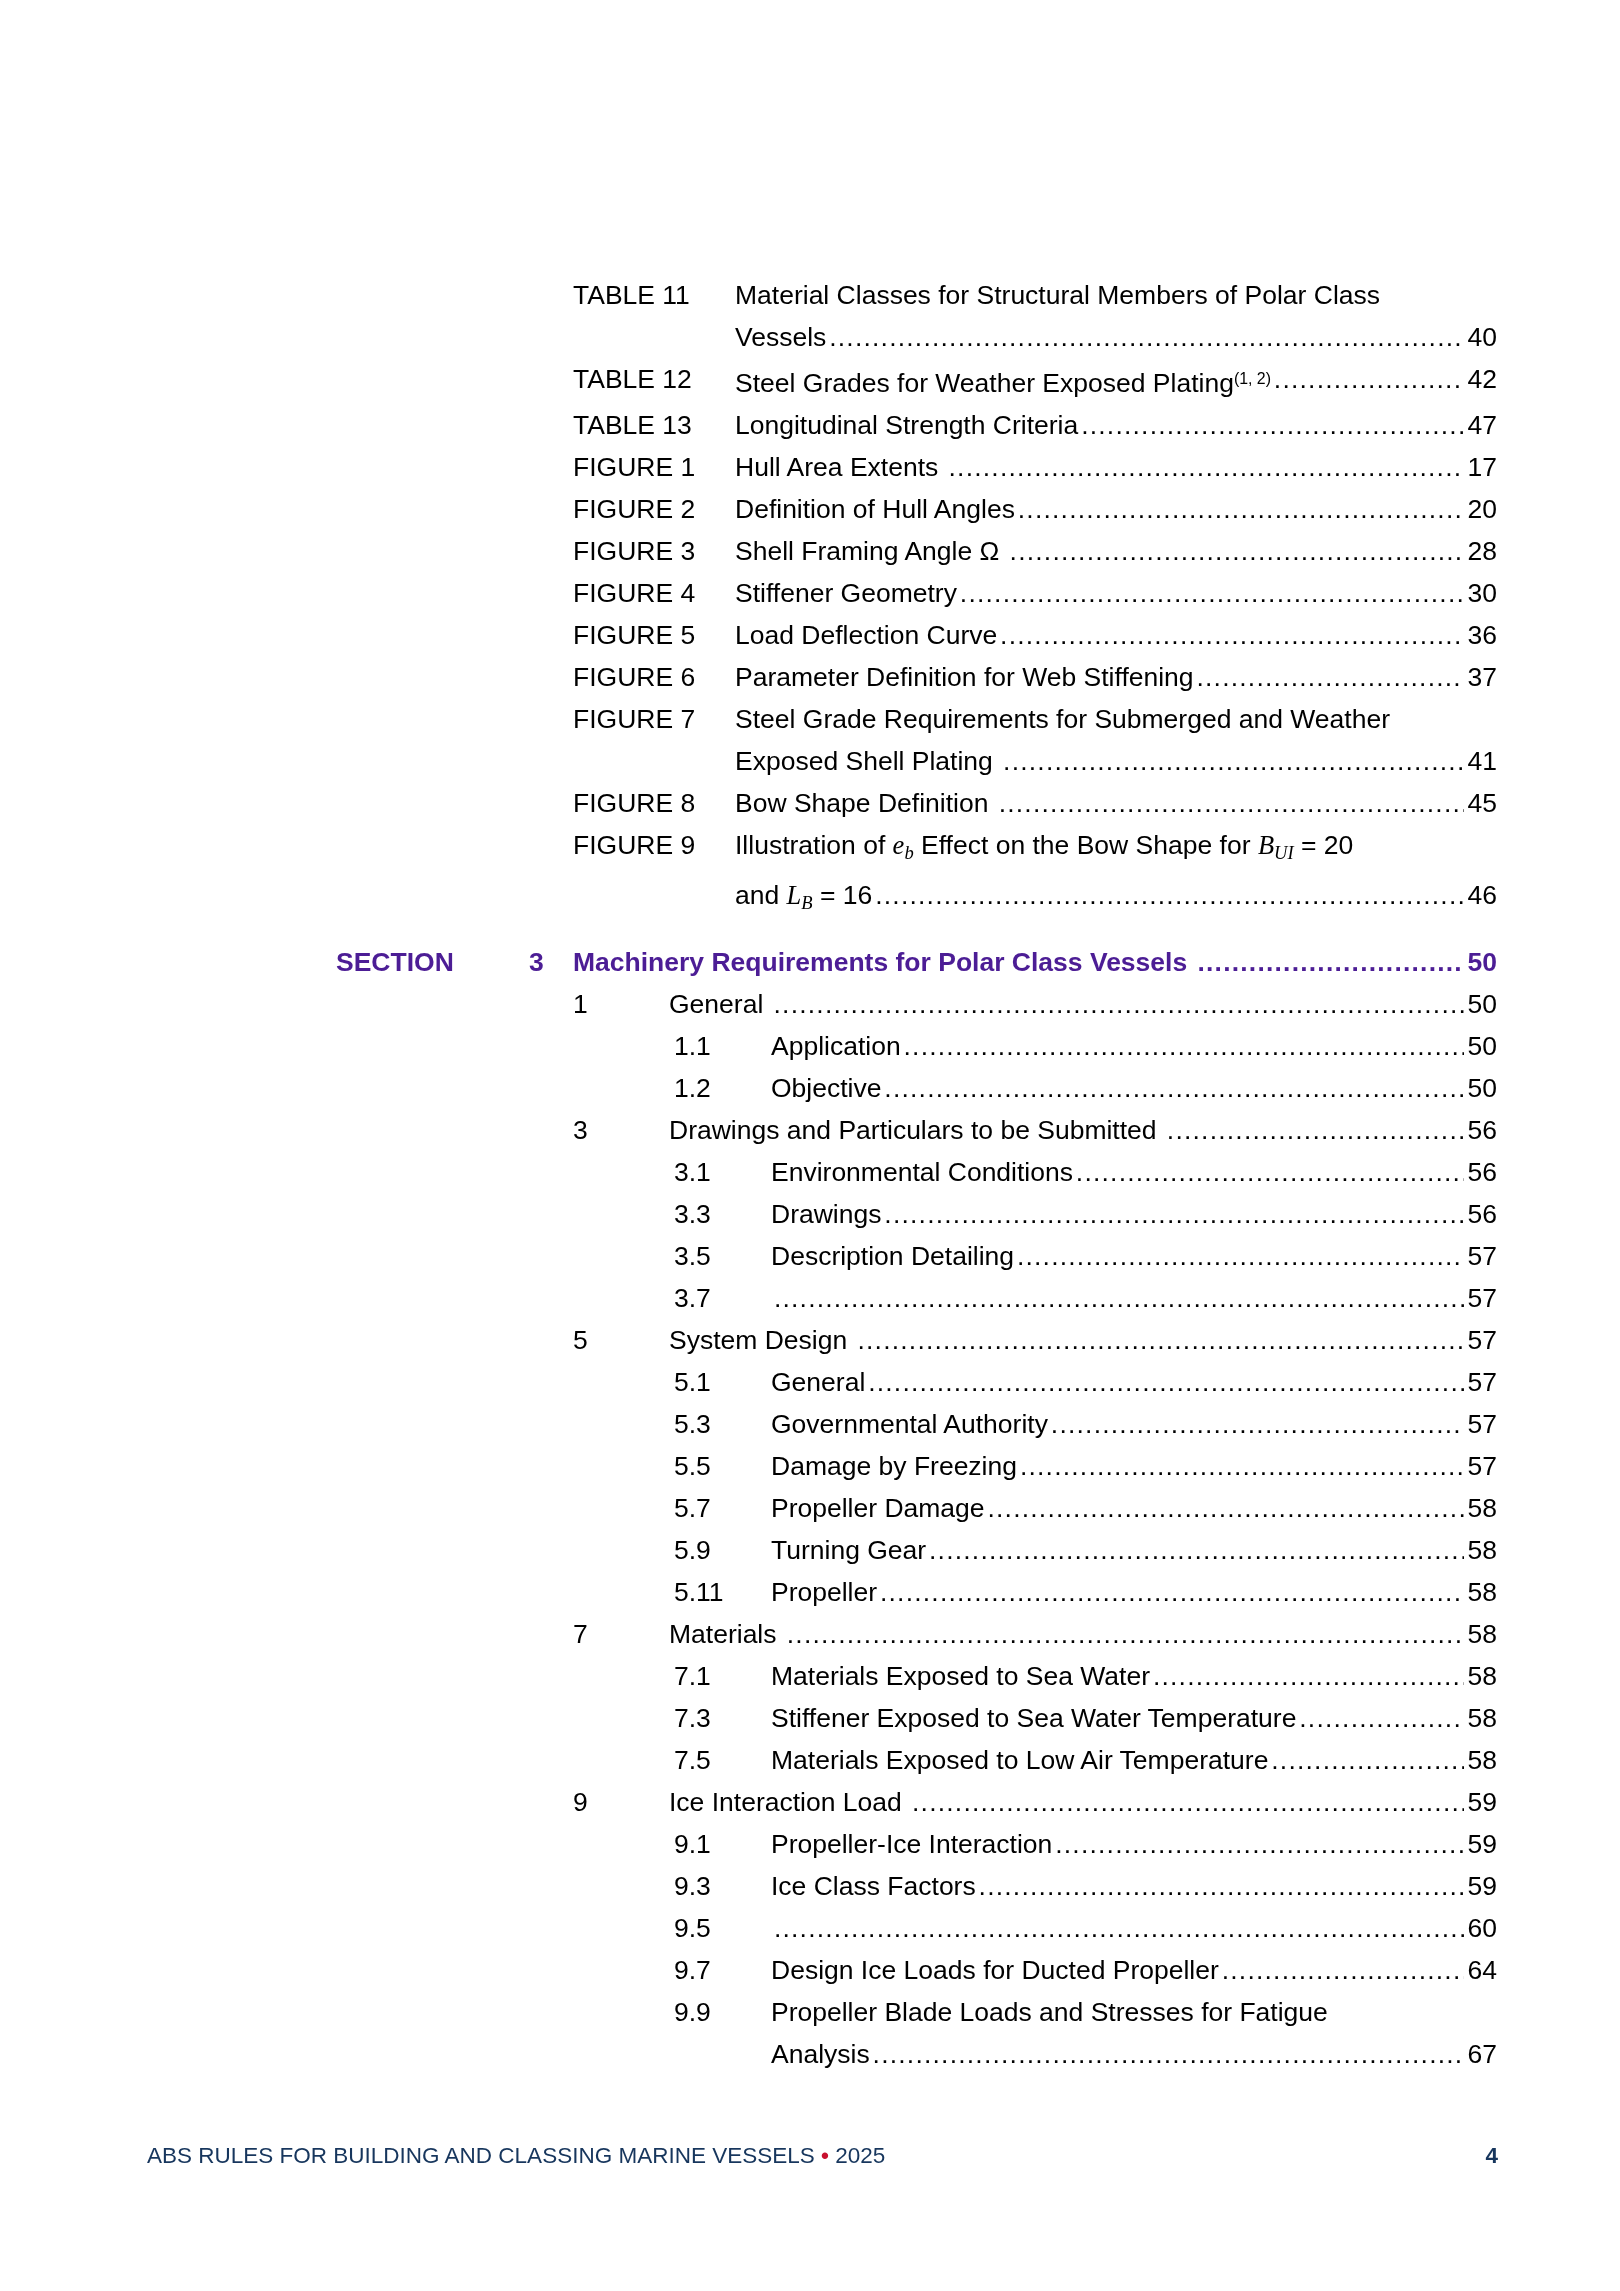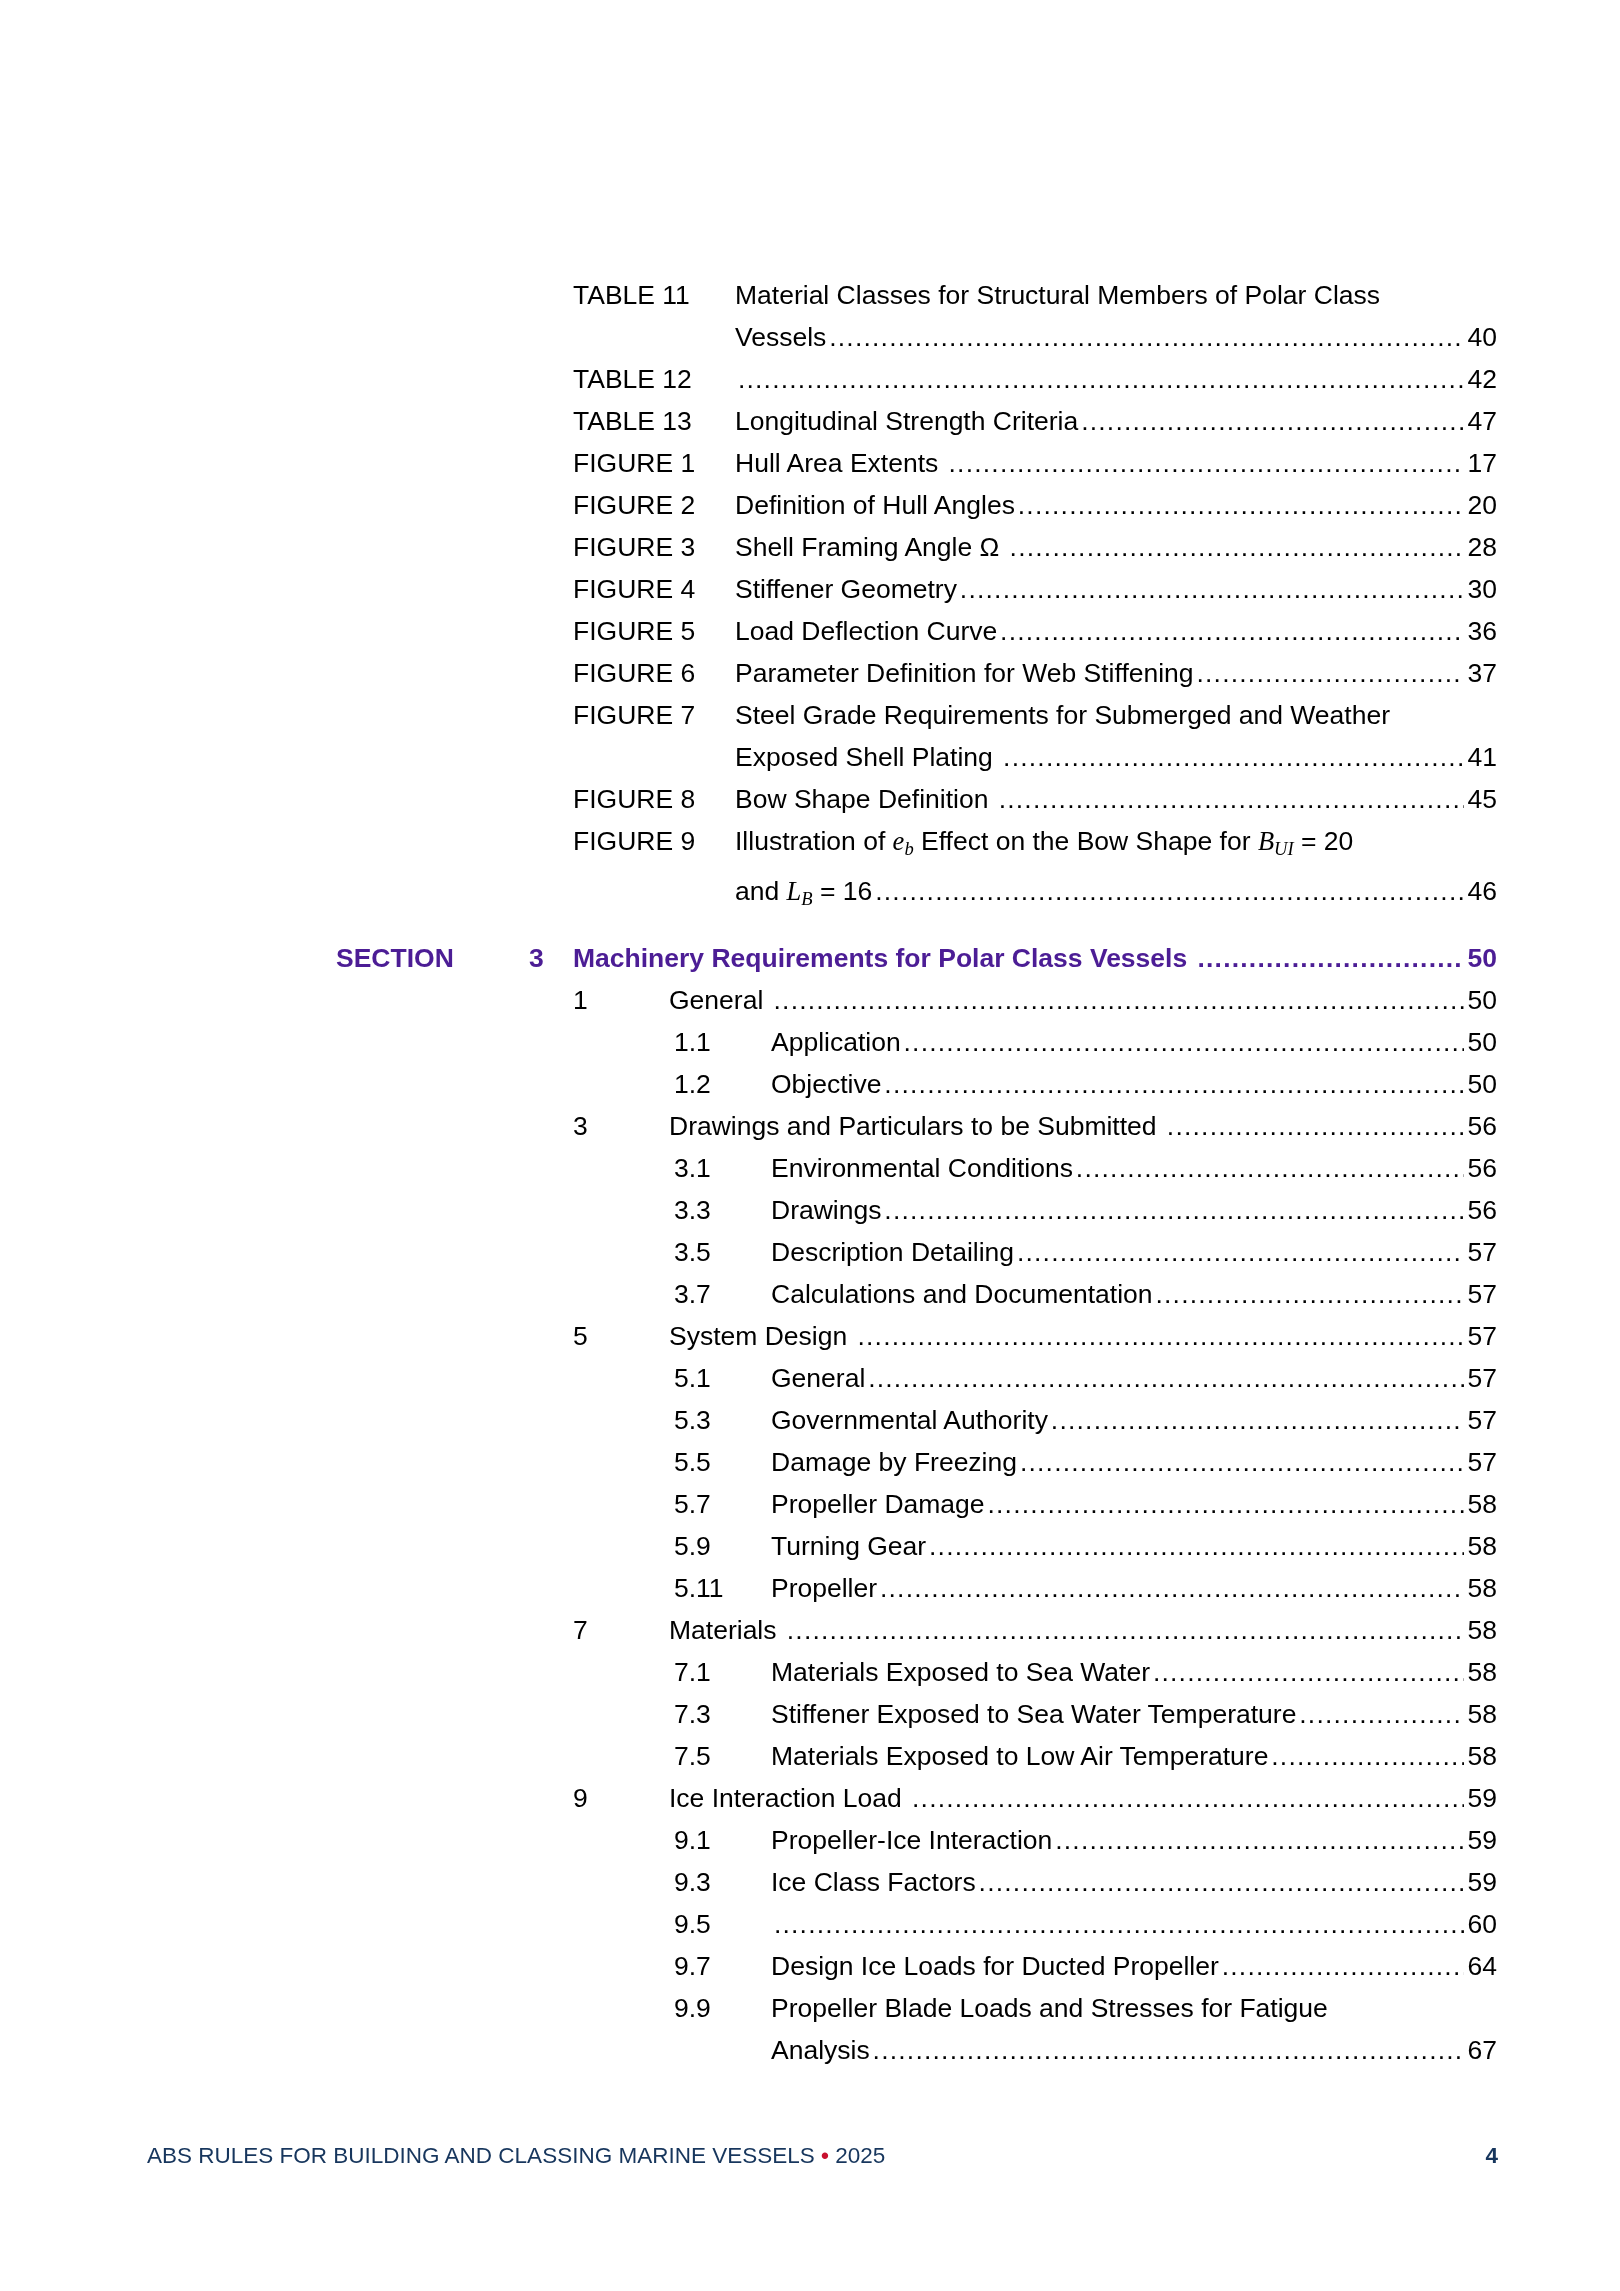--- a/index.html
+++ b/index.html
@@ -86,20 +86,21 @@
               <span class="line-text">Vessels</span>
               <span class="leader">..........................................................................................................................................................................</span>
               <span class="pagenum">40</span>
             </div>
           </div>
         </div>
         <div class="entry">
           <span class="entry-label">TABLE 12</span>
           <div class="entry-body">
             <div class="line">
+              <span class="line-text"><span>Steel Grades for Weather Exposed Plating</span><span class="sup">(1, 2)</span></span>
               <span class="leader">..........................................................................................................................................................................</span>
               <span class="pagenum">42</span>
             </div>
           </div>
         </div>
         <div class="entry">
           <span class="entry-label">TABLE 13</span>
           <div class="entry-body">
             <div class="line">
               <span class="line-text">Longitudinal Strength Criteria</span>
@@ -285,21 +286,20 @@
               <span class="line-text">Description Detailing</span>
               <span class="leader">..........................................................................................................................................................................</span>
               <span class="pagenum">57</span>
             </div>
           </div>
         </div>
         <div class="item l2">
           <span class="item-num">3.7</span>
           <div class="item-body">
             <div class="line">
-              <span class="line-text">Calculations and Documentation</span>
               <span class="leader">..........................................................................................................................................................................</span>
               <span class="pagenum">57</span>
             </div>
           </div>
         </div>
         <div class="item l1">
           <span class="item-num">5</span>
           <div class="item-body">
             <div class="line">
               <span class="line-text">System Design </span>

